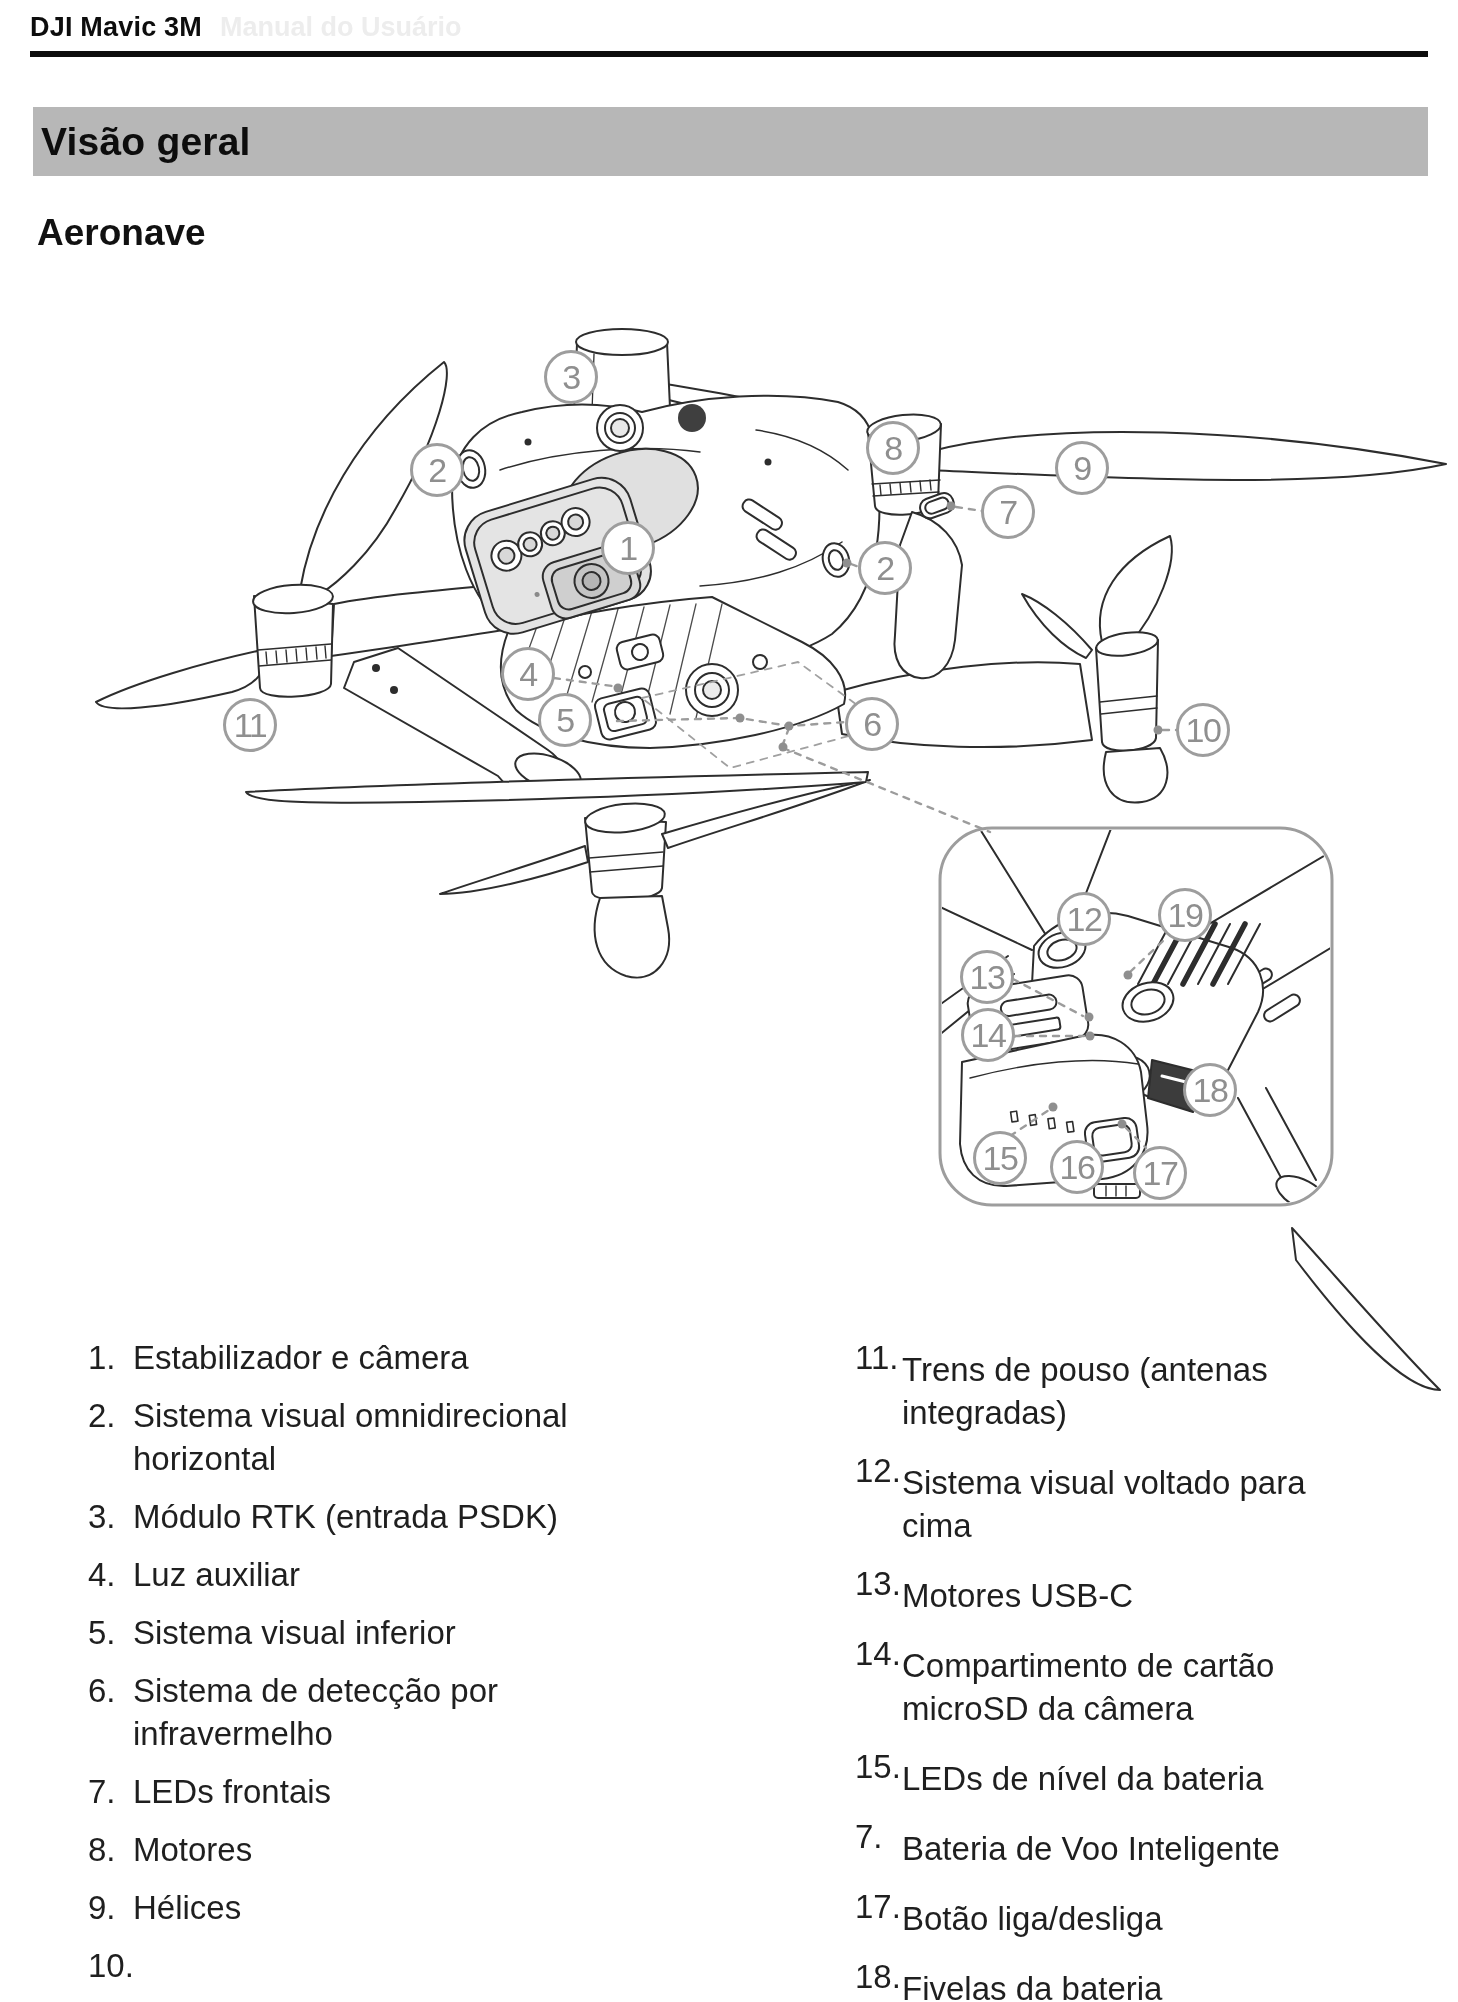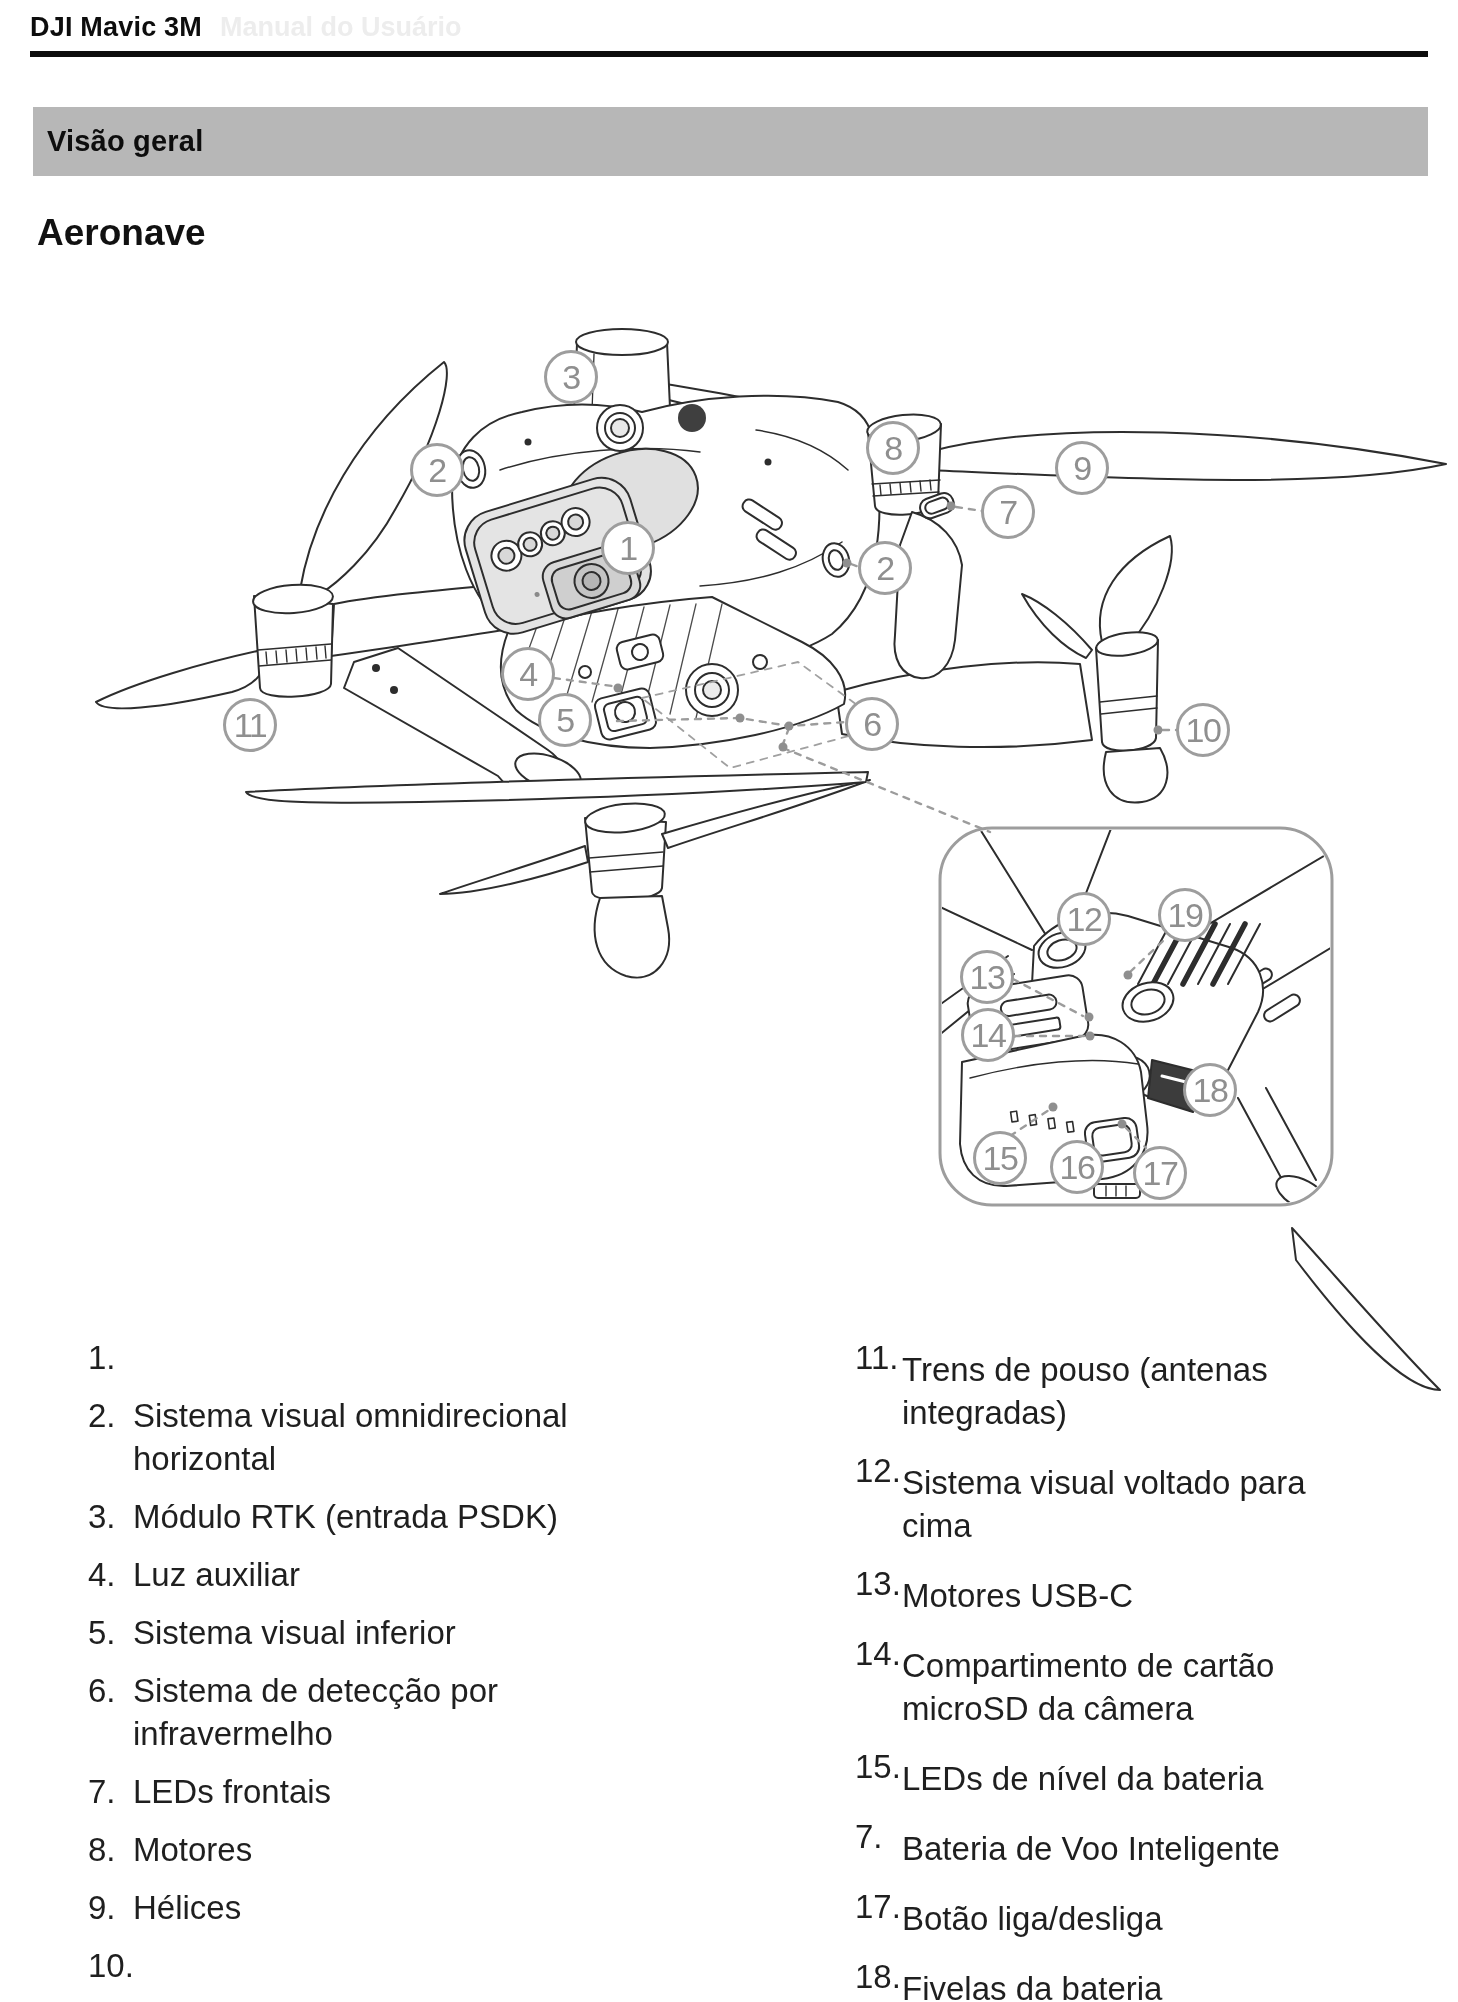--- a/index.html
+++ b/index.html
@@ -5,21 +5,21 @@
   html,body{margin:0;padding:0;background:#ffffff;}
   body{width:1458px;height:2002px;position:relative;font-family:"Liberation Sans","DejaVu Sans",sans-serif;color:#1e1e1e;}
   .page{position:absolute;inset:0;background:#fff;overflow:hidden;}
 
   .hdr{position:absolute;top:12px;left:30px;width:1398px;white-space:nowrap;}
   .hdr .prod{font-size:27px;font-weight:700;color:#0d0d0d;letter-spacing:.2px;text-align:center;}
   .hdr .man{font-size:27px;font-weight:700;color:var(--faded,#ededed);margin-left:18px;}
   .hdr-rule{position:absolute;top:51px;left:30px;width:1398px;height:6px;background:#0d0d0d;}
 
   .banner{position:absolute;top:107px;left:33px;width:1395px;height:69px;background:var(--banner,#b7b7b7);}
-  .banner .t{font-size:29px;font-weight:700;color:#0d0d0d;line-height:69px;padding-left:14px;letter-spacing:.2px;}
+  .banner .t{font-size:39px;font-weight:700;color:#0d0d0d;line-height:69px;padding-left:8px;letter-spacing:.2px;}
 
   .subhead{position:absolute;top:212px;left:37px;font-size:37px;font-weight:700;color:#111;}
 
   svg.diagram{position:absolute;top:300px;left:0;width:1458px;height:1110px;}
 
   .legend{position:absolute;top:1336px;left:0;width:1458px;font-size:33px;line-height:43px;color:#1f1f1f;}
   .col{position:absolute;top:0;}
   .col-left{left:88px;width:545px;}
   .col-right{left:855px;width:500px;}
   .li{display:flex;margin-bottom:15px;}
@@ -336,20 +336,21 @@
           <circle cx="1185" cy="915" r="25.5" fill="#fff" stroke="#9d9d9d" stroke-width="3"></circle>
           <text x="1185" y="915" dy=".35em" text-anchor="middle" font-size="34" letter-spacing="-1.5" fill="#8f8f8f">19</text>
         </g>
       </g>
   </svg>
 
   <div class="legend">
     <div class="col col-left" id="legend-left">
         <div class="li">
           <span class="num">1.</span>
+          <div class="txt">Estabilizador e câmera</div>
         </div>
         <div class="li">
           <span class="num">2.</span>
           <div class="txt">Sistema visual omnidirecional
 horizontal</div>
         </div>
         <div class="li">
           <span class="num">3.</span>
           <div class="txt">Módulo RTK (entrada PSDK)</div>
         </div>

